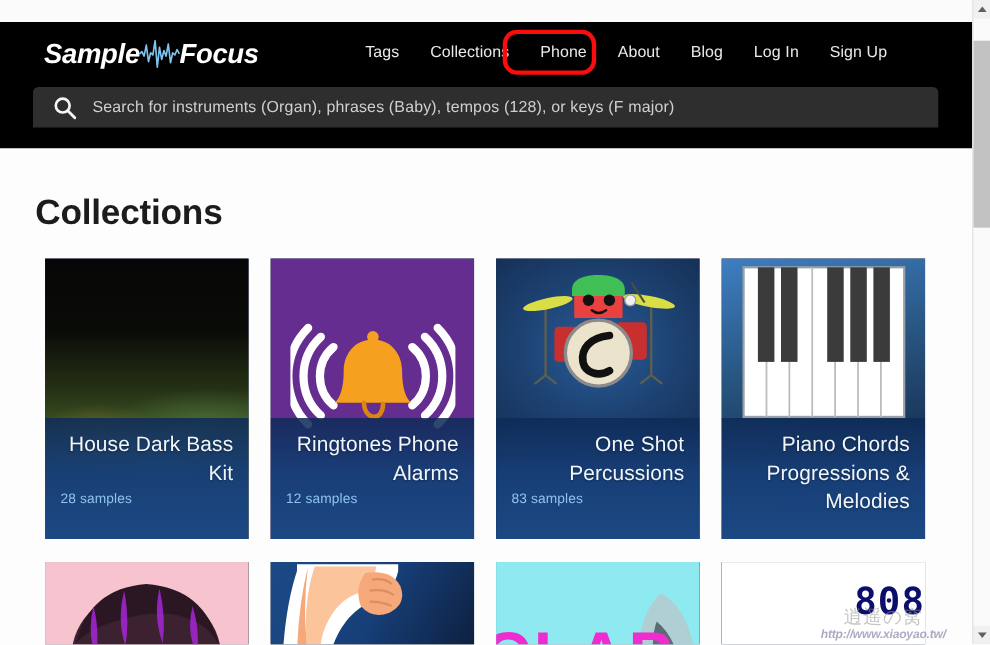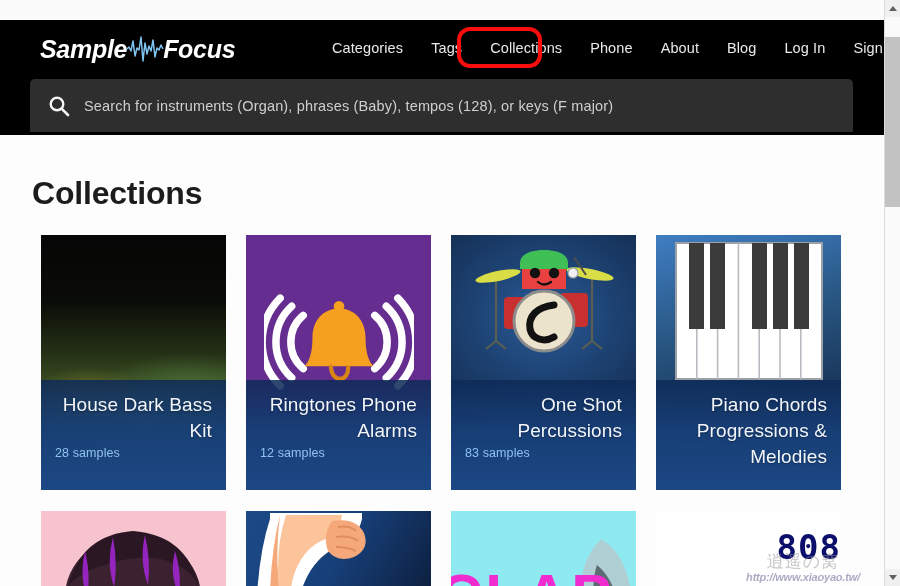--- a/index.html
+++ b/index.html
@@ -95,21 +95,21 @@
     border-radius: 13px;
     box-sizing: border-box;
     pointer-events: none;
   }
 
   .search-bar {
     position: absolute;
     left: 30px;
     top: 59px;
     width: 823px;
-    height: 53px;
+    height: 37px;
     background: #2e2e2e;
     border-radius: 5px 5px 0 0;
     display: flex;
     align-items: center;
     box-sizing: border-box;
     padding-left: 18px;
     cursor: text;
   }
   .search-icon {
     width: 22px;
@@ -373,21 +373,20 @@
         <span>Sample</span>
         <span class="logo-wave">
           <svg viewBox="0 0 38 28" width="38" height="28" aria-hidden="true">
             <polyline points="1,14 3,12 5,16 7,6 9,21 11,13 13,15 15,2 17,26 19,8 21,19 23,11 25,16 27,5 29,22 31,13 33,15 35,10 37,14" fill="none" stroke="#7fc4f0" stroke-width="1.5" stroke-linejoin="round"></polyline>
           </svg>
         </span>
         <span>Focus</span>
       </div>
 
       <div class="nav">
-        <span class="nav-link">Categories</span>
         <span class="nav-link">Tags</span>
         <span class="nav-link">Collections</span>
         <span class="nav-link">Phone</span>
         <span class="nav-link">About</span>
         <span class="nav-link">Blog</span>
         <span class="nav-link">Log In</span>
         <span class="nav-link">Sign Up</span>
       </div>
 
       <div class="annot-ring"></div>

